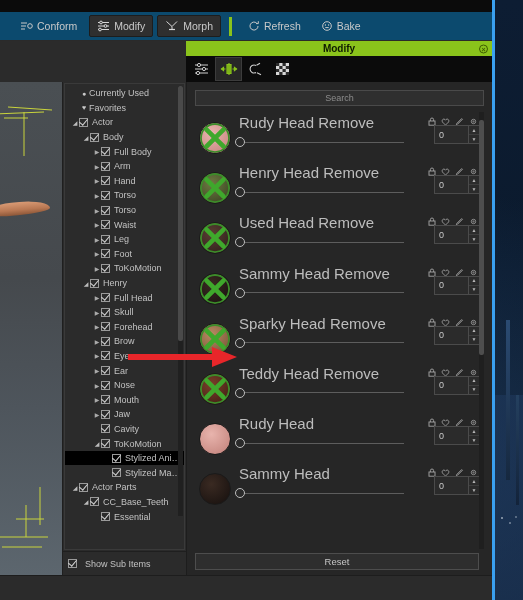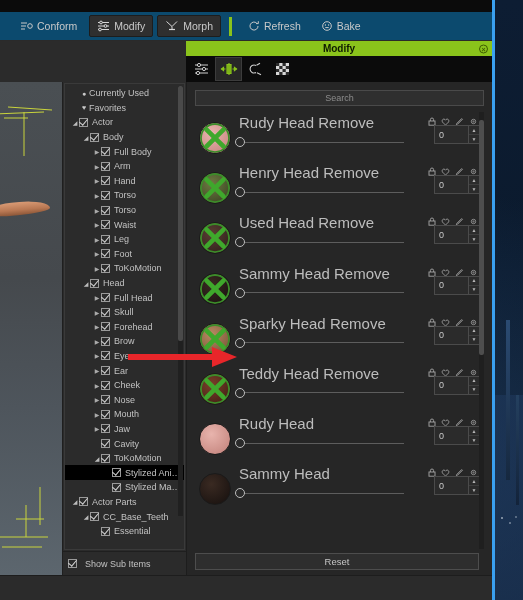--- a/index.html
+++ b/index.html
@@ -444,21 +444,21 @@
                 <span class="tlabel">Foot</span>
               </div>
               <div class="trow" style="padding-left: 28px;">
                 <span class="tri">▶</span>
                 <span class="cbx"></span>
                 <span class="tlabel">ToKoMotion</span>
               </div>
               <div class="trow" style="padding-left: 17px;">
                 <span class="tri open">◢</span>
                 <span class="cbx"></span>
-                <span class="tlabel">Head</span>
+                <span class="tlabel">Henry</span>
               </div>
               <div class="trow" style="padding-left: 28px;">
                 <span class="tri">▶</span>
                 <span class="cbx"></span>
                 <span class="tlabel">Full Head</span>
               </div>
               <div class="trow" style="padding-left: 28px;">
                 <span class="tri">▶</span>
                 <span class="cbx"></span>
                 <span class="tlabel">Skull</span>
@@ -475,25 +475,20 @@
               </div>
               <div class="trow" style="padding-left: 28px;">
                 <span class="tri">▶</span>
                 <span class="cbx"></span>
                 <span class="tlabel">Eye</span>
               </div>
               <div class="trow" style="padding-left: 28px;">
                 <span class="tri">▶</span>
                 <span class="cbx"></span>
                 <span class="tlabel">Ear</span>
-              </div>
-              <div class="trow" style="padding-left: 28px;">
-                <span class="tri">▶</span>
-                <span class="cbx"></span>
-                <span class="tlabel">Cheek</span>
               </div>
               <div class="trow" style="padding-left: 28px;">
                 <span class="tri">▶</span>
                 <span class="cbx"></span>
                 <span class="tlabel">Nose</span>
               </div>
               <div class="trow" style="padding-left: 28px;">
                 <span class="tri">▶</span>
                 <span class="cbx"></span>
                 <span class="tlabel">Mouth</span>

